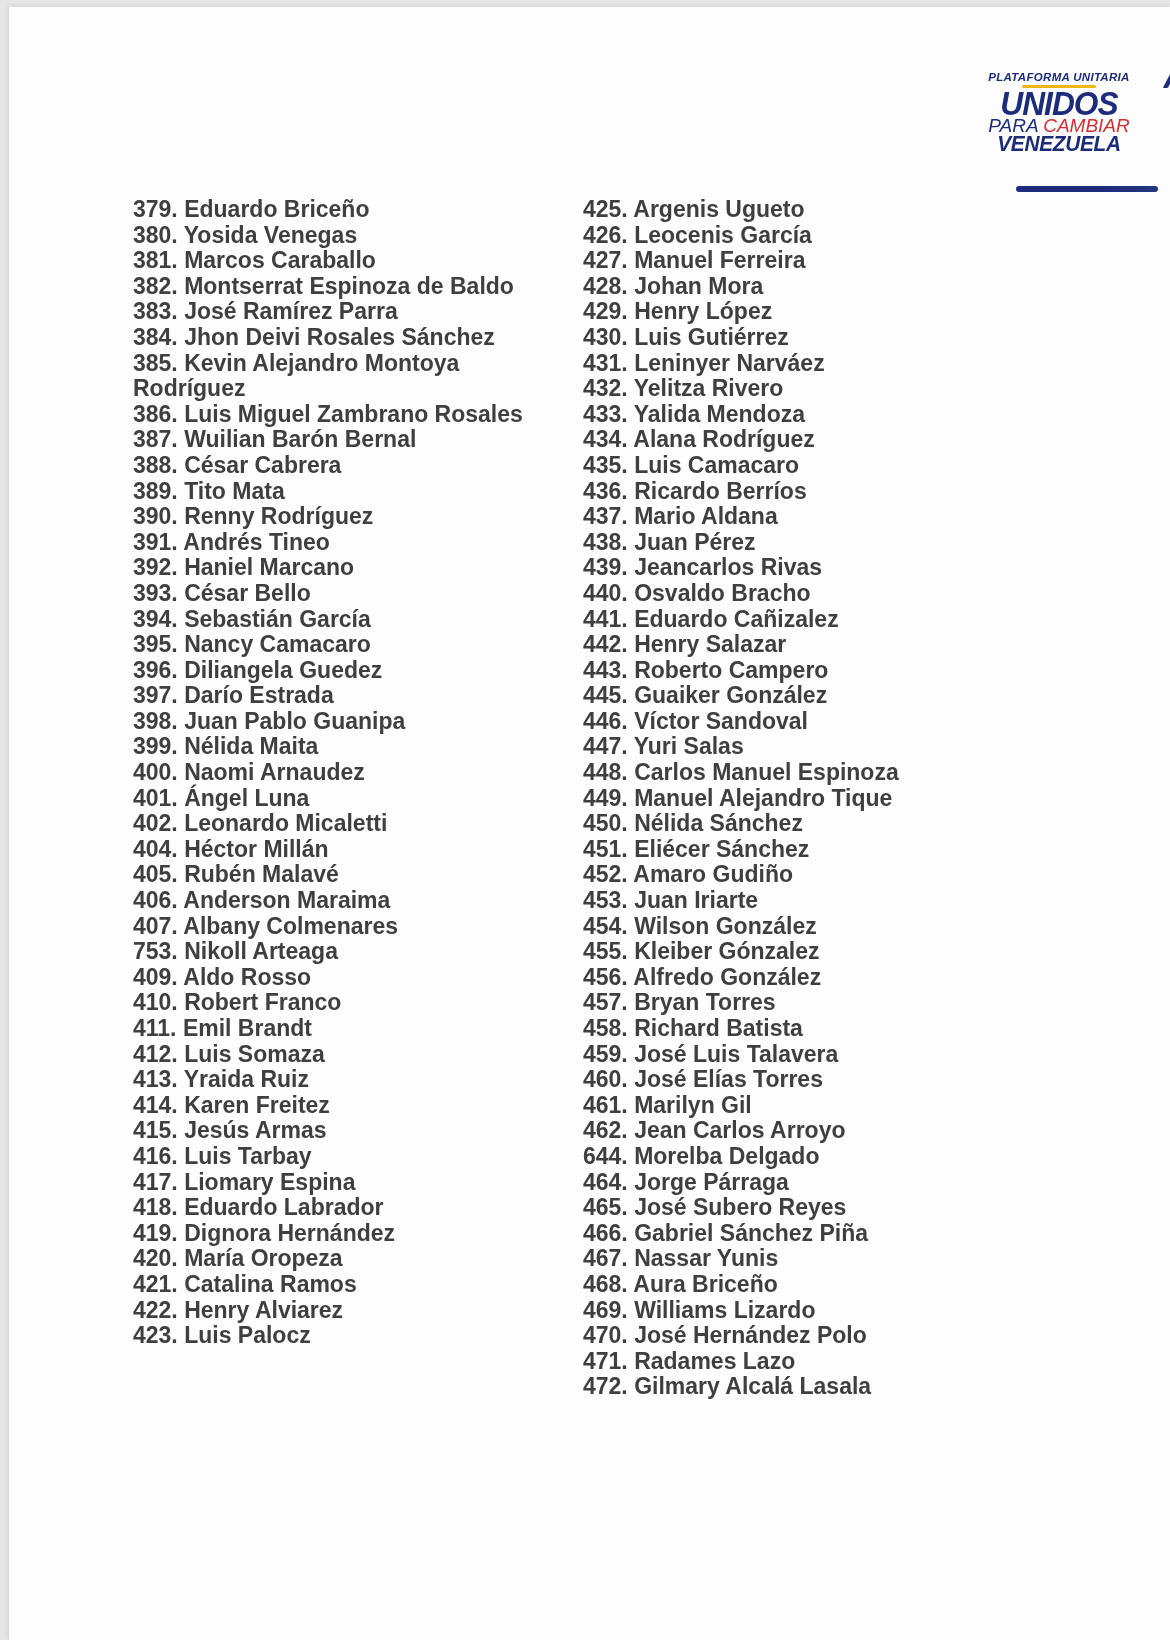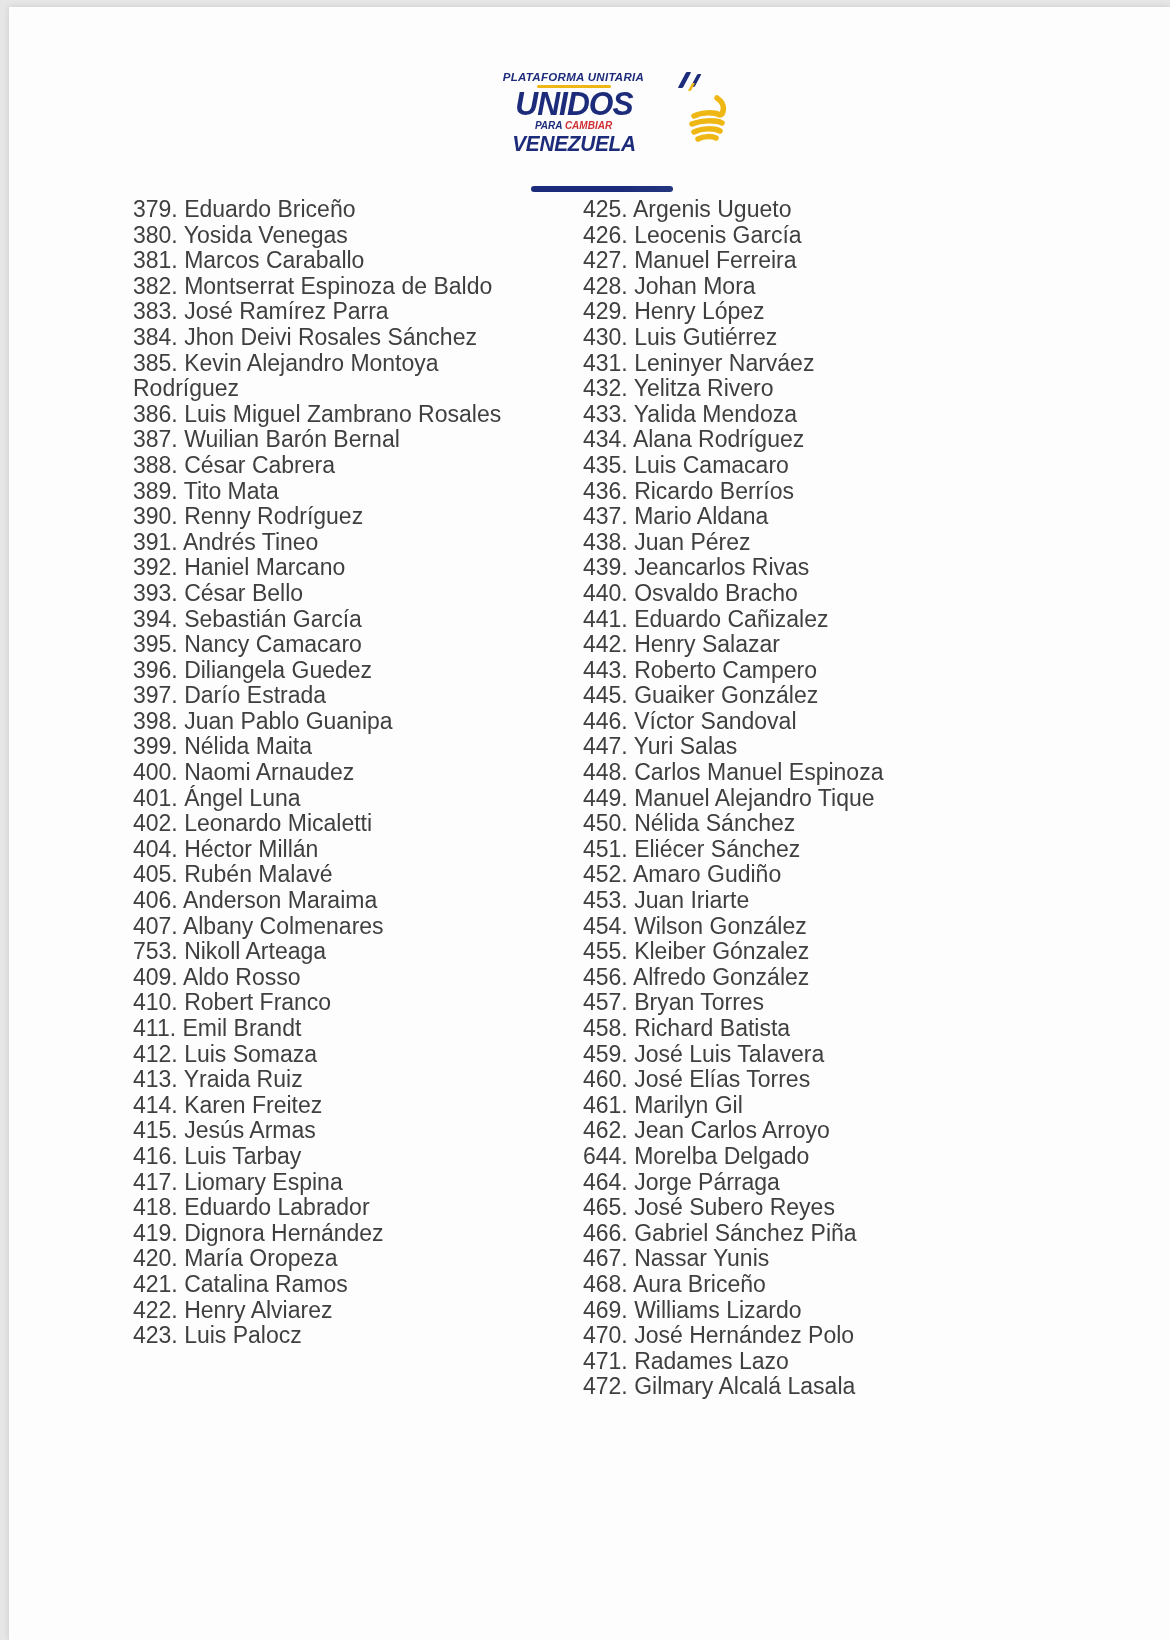--- a/index.html
+++ b/index.html
@@ -18,21 +18,21 @@
     right: 0;
     bottom: 0;
     background: #fdfdfd;
     box-shadow: 0 0 6px rgba(0,0,0,0.12);
   }
   
   .logo {
     margin-top: 64px;
     height: 112px;
     display: flex;
-    justify-content: center;
+    justify-content: flex-end;
     position: relative;
   }
   .logo-inner {
     position: relative;
     text-align: center;
     transform: translateX(-16px);
     width: 190px;
   }
   .brand-top {
     font-size: 11.5px;
@@ -54,22 +54,22 @@
     font-size: 33px;
     font-weight: bold;
     font-style: italic;
     color: #1c2b7a;
     letter-spacing: -1px;
     line-height: 30px;
     margin-top: 1px;
     transform: scaleX(0.96);
   }
   .brand-mid {
-    font-size: 10px;
-    font-weight: bold;
+    font-size: 19px;
+    font-weight: normal;
     font-style: italic;
     line-height: 14px;
     color: #1c2b7a;
     white-space: nowrap;
   }
   .brand-mid .red { color: #d02f34; }
   .brand-venezuela {
     font-size: 21.5px;
     font-weight: bold;
     font-style: italic;
@@ -97,20 +97,21 @@
   .slash3 { right: -24px; top: 12px; width: 3px; height: 8px;  background: #efb713; }
   .hand {
     position: absolute;
     right: -62px;
     top: 22px;
   }
   
   .columns {
     display: flex;
     margin: 14px 0 0 124px;
+    font-weight: bold;
   }
   .column { width: 412px; }
   .column.first { margin-right: 38px; }
   .list-item {
     font-size: 23px;
     line-height: 25.6px;
     color: #3f3f3f;
     letter-spacing: 0;
   }
 </style>

